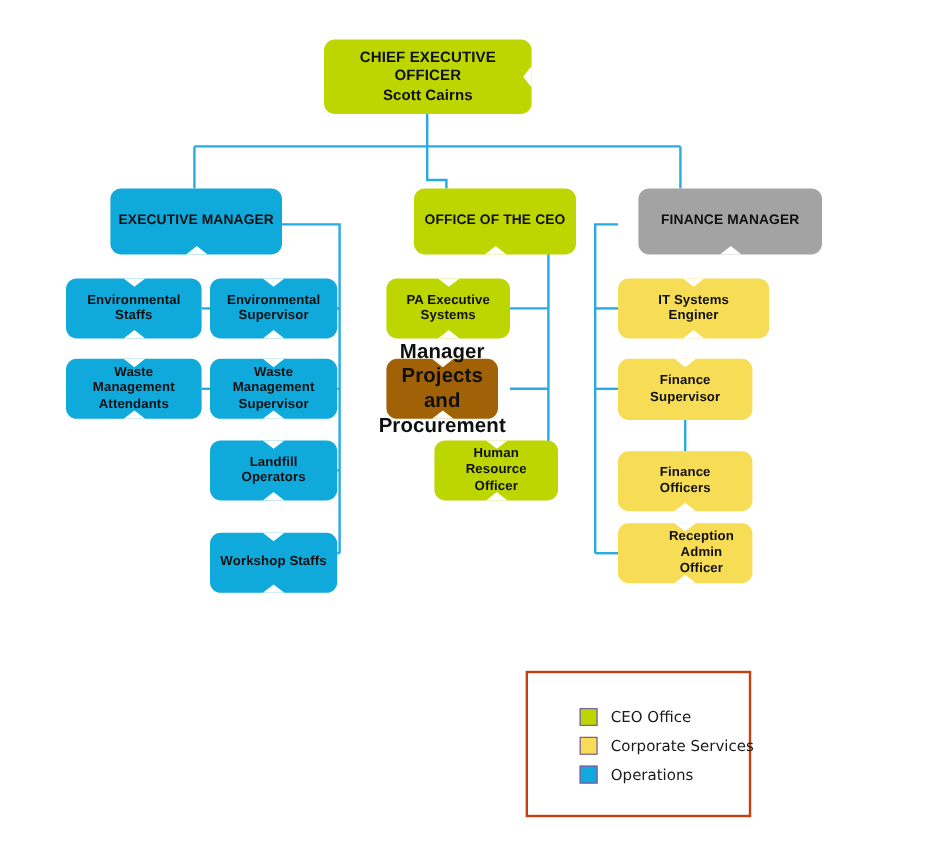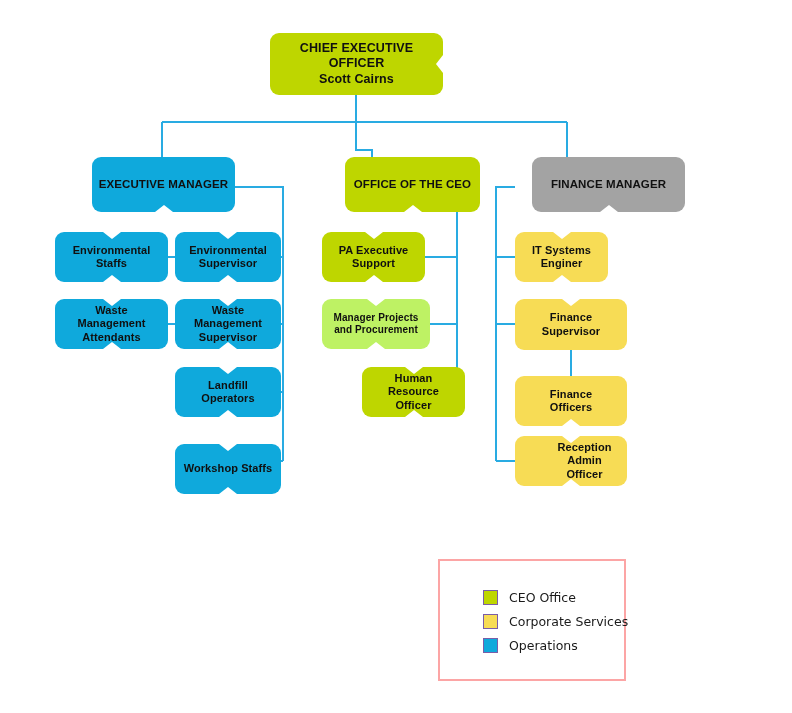--- a/index.html
+++ b/index.html
@@ -77,21 +77,21 @@
   }
 
   
   #legend {
     position: absolute;
     left: 438px;
     top: 559px;
     width: 188px;
     height: 122px;
     box-sizing: border-box;
-    border: 2px solid #fca5a5;
+    border: 2px solid #c2410c;
     background: #ffffff;
     z-index: 3;
   }
   #legend-items {
     position: absolute;
     left: 43px;
     top: 24px;
   }
   .legend-row {
     display: flex;
@@ -219,38 +219,38 @@
   <div class="node" style="left:175px; top:444px; width:106px; height:50px; background:#0FA9DC; font-size:11px;">
     <span class="notch top"></span>
     <span class="notch bottom"></span>
     <span class="label">Workshop Staffs</span>
   </div>
 
   <div class="node" style="left:322px; top:232px; width:103px; height:50px; background:#BED600; font-size:11px;">
     <span class="notch top"></span>
     <span class="notch bottom"></span>
     <span class="label">PA Executive
-Support</span>
-  </div>
-
-  <div class="node" style="left:322px; top:299px; width:108px; height:50px; background:#bef264; font-size:10px;">
+Systems</span>
+  </div>
+
+  <div class="node" style="left:322px; top:299px; width:93px; height:50px; background:#a16207; font-size:17px;">
     <span class="notch top"></span>
     <span class="notch bottom"></span>
     <span class="label">Manager Projects
 and Procurement</span>
   </div>
 
   <div class="node" style="left:322px; top:367px; width:103px; height:50px; background:#BED600; font-size:11px;margin-left:40px;">
     <span class="notch top"></span>
     <span class="notch bottom"></span>
     <span class="label">Human Resource
 Officer</span>
   </div>
 
-  <div class="node" style="left:515px; top:232px; width:93px; height:50px; background:#F7DC55; font-size:11px;">
+  <div class="node" style="left:515px; top:232px; width:126px; height:50px; background:#F7DC55; font-size:11px;">
     <span class="notch top"></span>
     <span class="notch bottom"></span>
     <span class="label">IT Systems
 Enginer</span>
   </div>
 
   <div class="node" style="left:515px; top:299px; width:112px; height:51px; background:#F7DC55; font-size:11px;">
     <span class="notch top"></span>
     <span class="label">Finance
 Supervisor</span>

